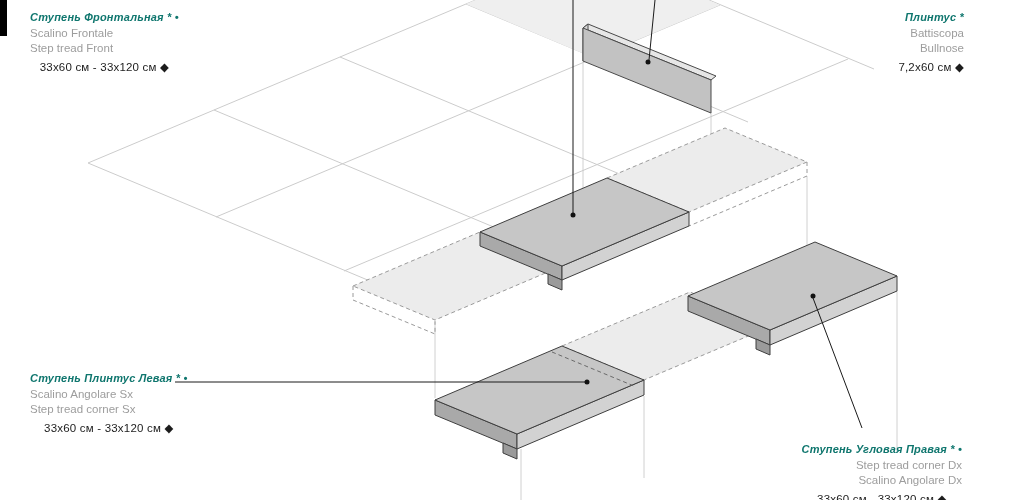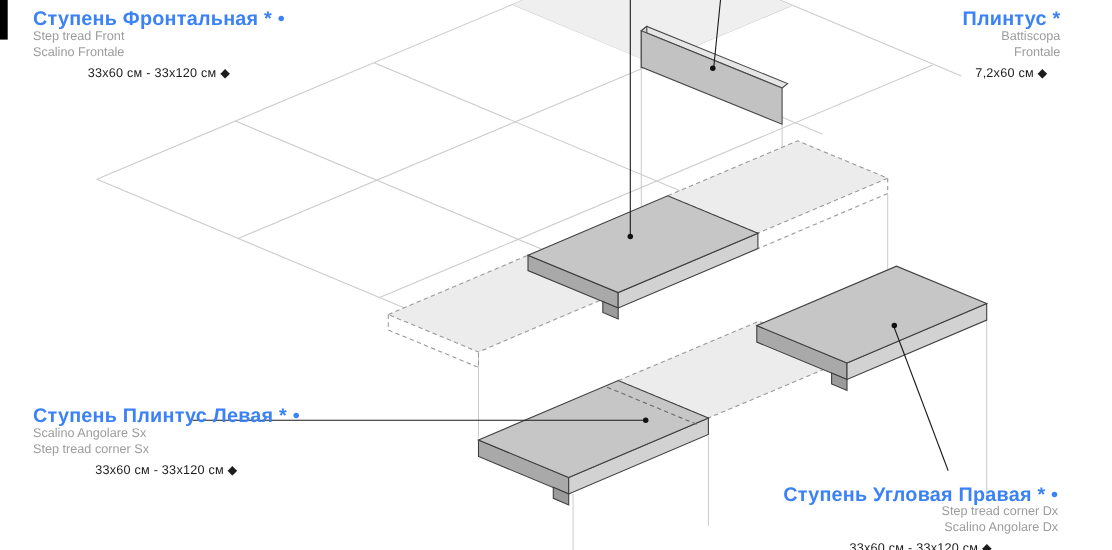--- a/index.html
+++ b/index.html
@@ -5,21 +5,21 @@
   html,body{margin:0;padding:0;}
   body{
     width:1011px;height:500px;position:relative;overflow:hidden;
     background:#ffffff;
     font-family:"Liberation Sans","DejaVu Sans",sans-serif;
   }
   .stage{position:absolute;inset:0;}
   svg{position:absolute;left:0;top:0;}
   .corner-bar{position:absolute;left:0;top:0;width:7px;height:36px;background:#000;}
   .label{position:absolute;line-height:15.5px;white-space:nowrap;}
-  .label .t{font-size:18px;font-weight:700;color:#3b82f6;letter-spacing:.2px;}
+  .label .t{font-size:11px;font-weight:700;color:#0f766e;letter-spacing:.2px;font-style:italic;}
   .label .s{font-size:11.5px;color:#9d9d9d;}
   .label .z{font-size:11.5px;color:#1c1c1c;margin-top:3px;letter-spacing:.2px;text-align:center;}
   .label.right{text-align:right;}
   .lbl-front{left:30px;top:10px;}
   .lbl-bullnose{right:47px;top:10px;}
   .lbl-corner-left{left:30px;top:371px;}
   .lbl-corner-right{right:49px;top:430px;margin-top:12px;}
 </style>
 </head>
 <body>
@@ -102,29 +102,29 @@
       <circle cx="648" cy="62" r="2.5"></circle>
       <circle cx="587" cy="382" r="2.5"></circle>
       <circle cx="813" cy="296" r="2.5"></circle>
     </g>
   </svg>
 
   <div class="corner-bar"></div>
 
   <div class="label lbl-front">
     <div class="t">Ступень Фронтальная * •</div>
+    <div class="s">Scalino Frontale</div>
     <div class="s">Step tread Front</div>
-    <div class="s">Scalino Frontale</div>
     <div class="z">33x60 см - 33x120 см ◆</div>
   </div>
 
   <div class="label right lbl-bullnose">
     <div class="t">Плинтус *</div>
     <div class="s">Battiscopa</div>
-    <div class="s">Frontale</div>
+    <div class="s">Bullnose</div>
     <div class="z">7,2x60 см ◆</div>
   </div>
 
   <div class="label lbl-corner-left">
     <div class="t">Ступень Плинтус Левая * •</div>
     <div class="s">Scalino Angolare Sx</div>
     <div class="s">Step tread corner Sx</div>
     <div class="z">33x60 см - 33x120 см ◆</div>
   </div>
 

